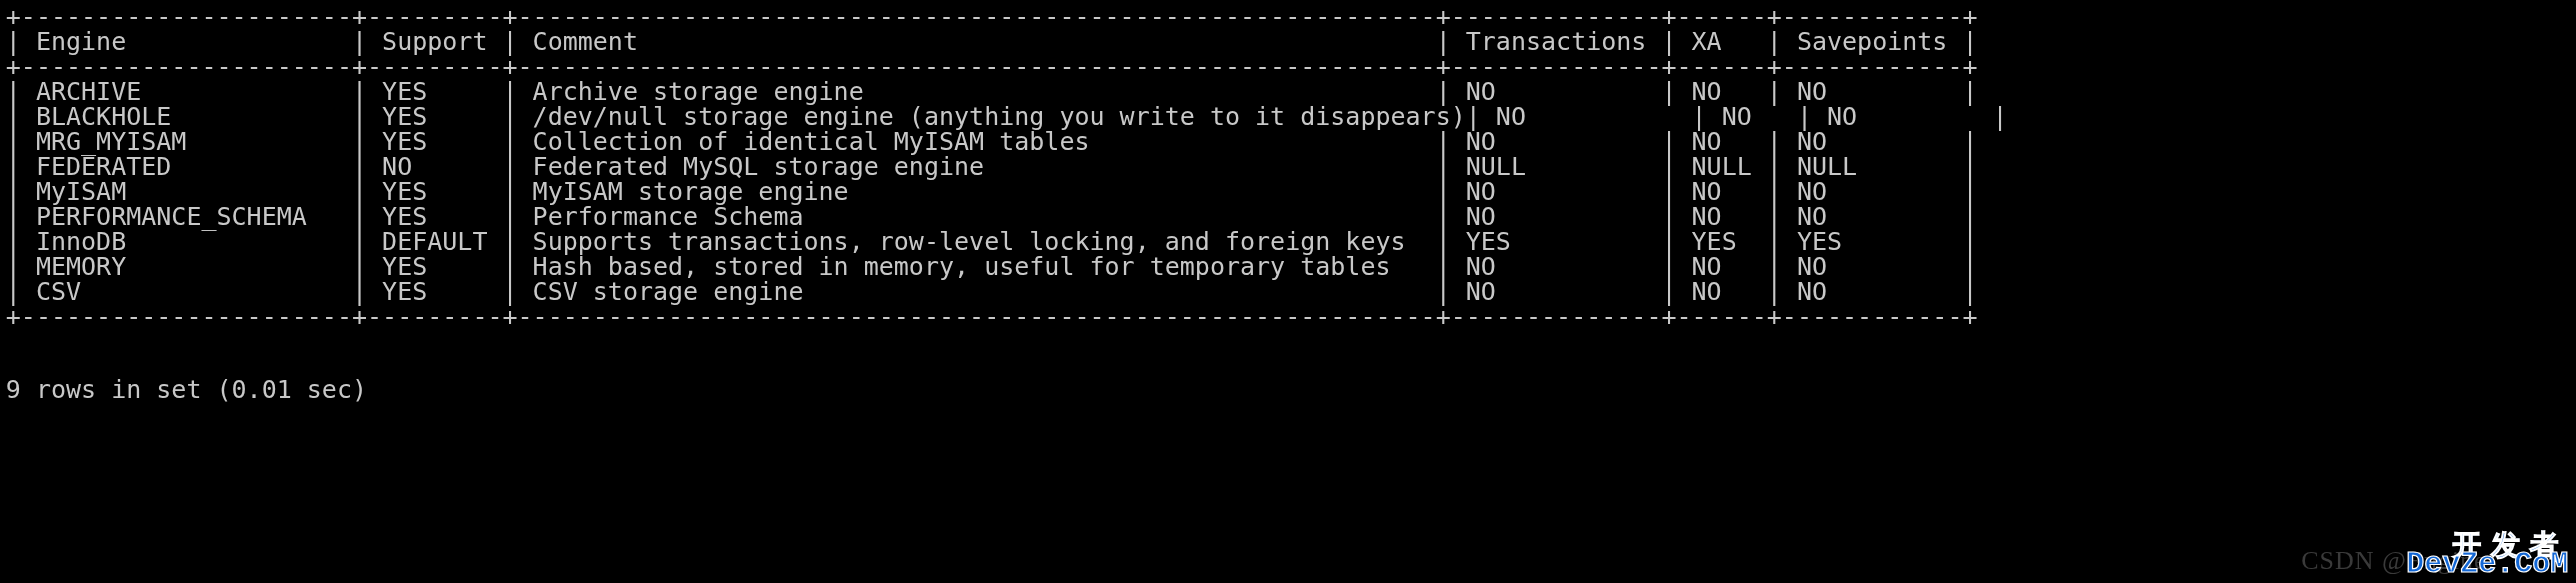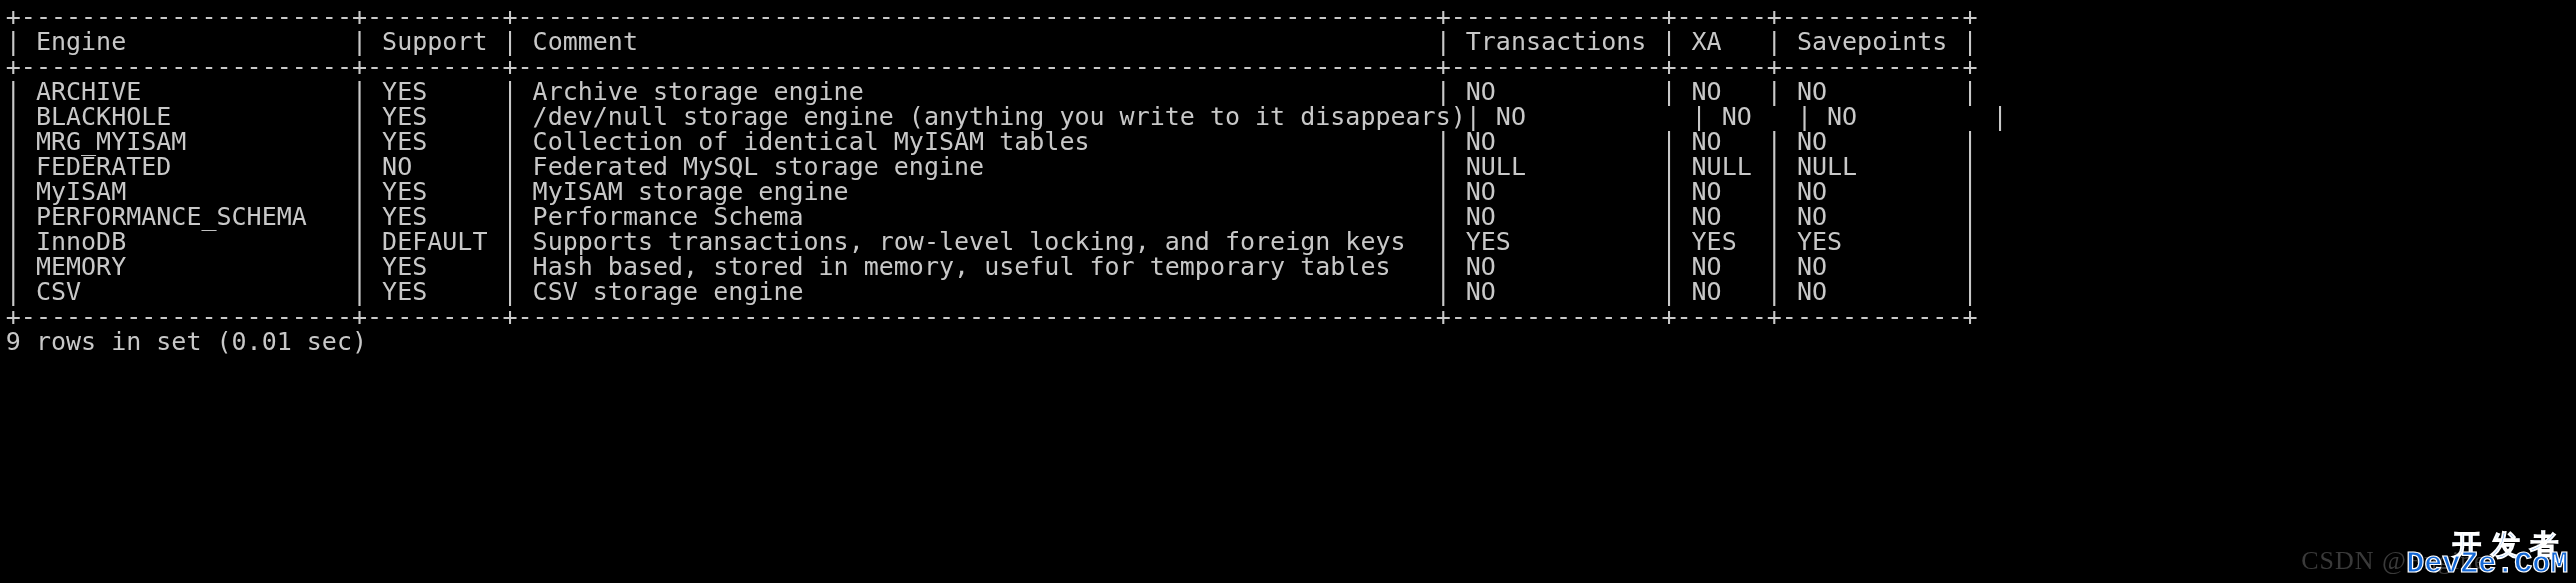--- a/index.html
+++ b/index.html
@@ -35,20 +35,21 @@
     -webkit-font-smoothing: antialiased;
   }
   pre#console-output .sep-line,
   pre#console-output .data-line,
   pre#console-output .status-line {
     display: block;
     white-space: pre;
   }
   .status-line {
     color: #c8c8c8;
+    margin-top: 48px;
   }
   
   #watermark {
     position: absolute;
     right: 5.8px;
     bottom: 1.9px;
     width: 290px;
     height: 68px;
     pointer-events: none;
     user-select: none;

